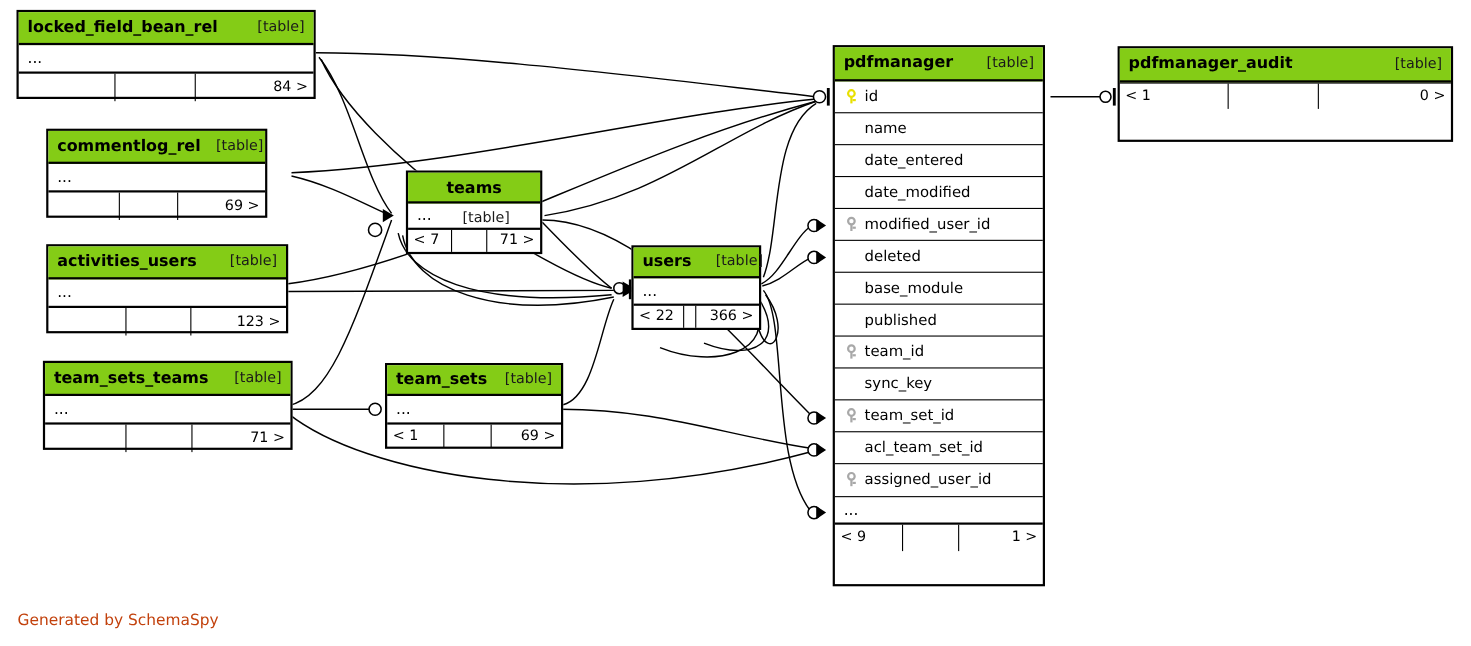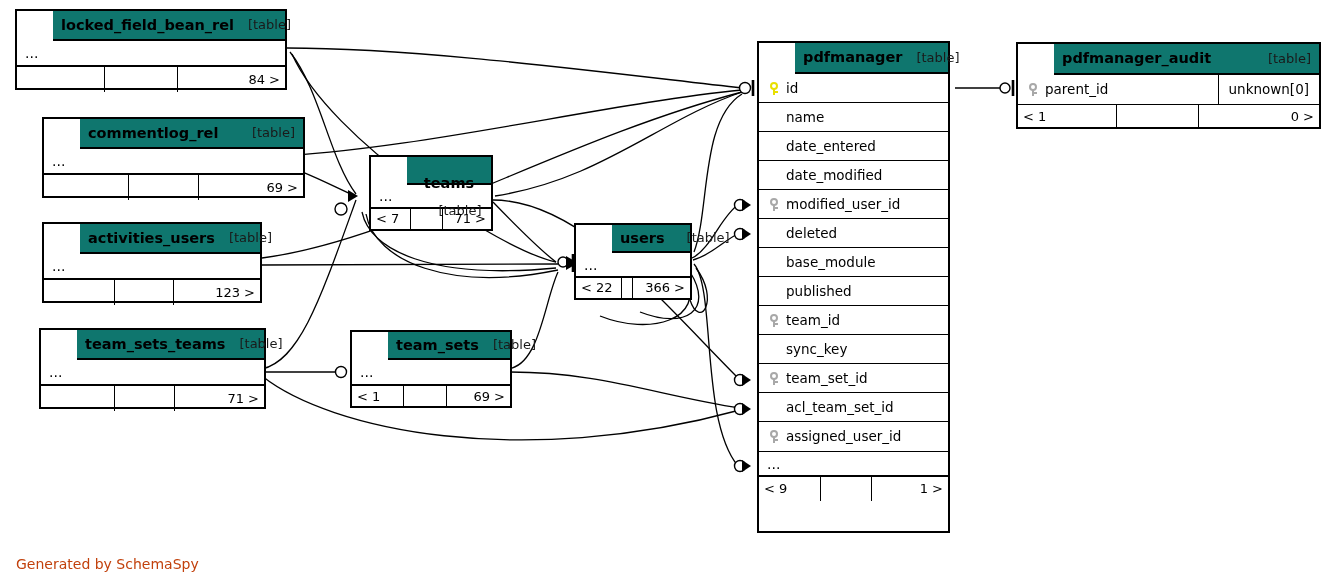--- a/index.html
+++ b/index.html
@@ -2,23 +2,23 @@
 <html><head>
 <meta charset="utf-8">
 <style>
   html,body{margin:0;padding:0;background:#ffffff;}
   body{width:1337px;height:587px;position:relative;overflow:hidden;
        font-family:"DejaVu Sans","Liberation Sans",sans-serif;color:#000;}
   #canvas{position:absolute;left:0;top:0;width:1337px;height:587px;}
   #edges{position:absolute;left:0;top:0;width:1337px;height:587px;pointer-events:none;}
 
   .tbl{position:absolute;box-sizing:border-box;border:2px solid #000;background:#ffffff;}
-  .tbl .thead{box-sizing:border-box;background:#0f766e;border-bottom:2px solid #000;
+  .tbl .thead{box-sizing:border-box;background:#84cc16;border-bottom:2px solid #000;
       height:30px;line-height:30px;display:flex;align-items:center;
-      padding:12px 8px;white-space:nowrap;margin-left:36px;}
+      padding:0 8px;white-space:nowrap;}
   .tbl .tname{font-weight:bold;font-size:14.5px;}
   .tbl .ttag{font-size:13px;color:#1a1a1a;margin-left:auto;padding-left:14px;}
   .tbl .ttag.tight{margin-left:8px;}
 
   .rowline{box-sizing:border-box;height:29px;line-height:29px;border-bottom:1px solid #000;
       display:flex;align-items:center;padding:0 8px;font-size:13.5px;white-space:nowrap;}
   .rowline:last-child{border-bottom:none;}
   .rowline .keyico{width:14px;display:inline-block;margin-right:5px;flex:0 0 14px;text-align:center;}
   .rowline .nokey{width:14px;display:inline-block;margin-right:5px;flex:0 0 14px;}
   .rowline .colname{font-size:13.5px;}
@@ -141,21 +141,21 @@
       <span class="ttag">[table]</span>
     </div>
     <div class="ellipsis">...</div>
     <div class="footrow">
       <span class="fc fl"></span>
       <span class="fc fm"></span>
       <span class="fc fr">84 &gt;</span>
     </div>
   </div>
 
-  <div class="tbl" style="left:42px;top:117px;width:263px;height:81px;">
+  <div class="tbl" style="left:42px;top:117px;width:201px;height:81px;">
     <div class="thead">
       <span class="tname">commentlog_rel</span>
       <span class="ttag">[table]</span>
     </div>
     <div class="ellipsis">...</div>
     <div class="footrow">
       <span class="fc fl"></span>
       <span class="fc fm"></span>
       <span class="fc fr">69 &gt;</span>
     </div>
@@ -291,27 +291,20 @@
       <span class="fc fm" style="line-height:24px;"></span>
       <span class="fc fr" style="line-height:24px;">1 &gt;</span>
     </div>
   </div>
 
   <div class="tbl" style="left:1016px;top:42px;width:305px;height:87px;">
     <div class="thead" style="height:31px;line-height:31px;">
       <span class="tname">pdfmanager_audit</span>
       <span class="ttag">[table]</span>
     </div>
-    <div id="pdfmanager-audit-rows">
-        <div class="rowline">
-          <span class="keyico"><span class="keyglyph fk"><i class="head"></i><i class="stem"></i><i class="tooth"></i></span></span>
-          <span class="colname">parent_id</span>
-          <span class="coltype">unknown[0]</span>
-        </div>
-      </div>
     <div class="footrow" style="height:24px;border-top:1px solid #000;">
       <span class="fc fl" style="line-height:24px;">&lt; 1</span>
       <span class="fc fm" style="line-height:24px;"></span>
       <span class="fc fr" style="line-height:24px;">0 &gt;</span>
     </div>
   </div>
 
   <div class="credit">Generated by SchemaSpy</div>
 </div>
 

